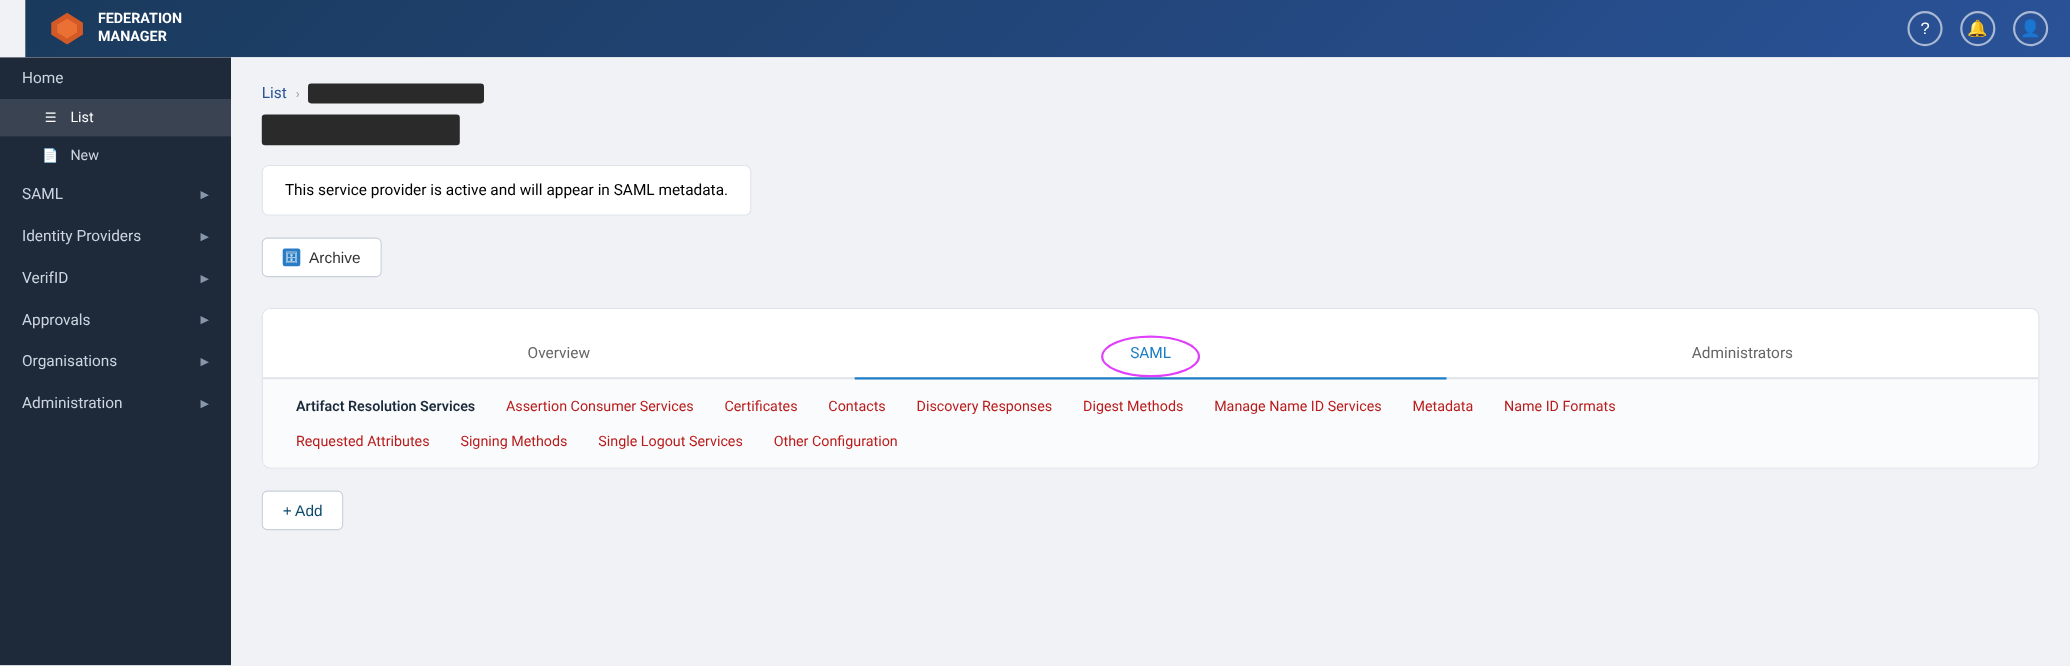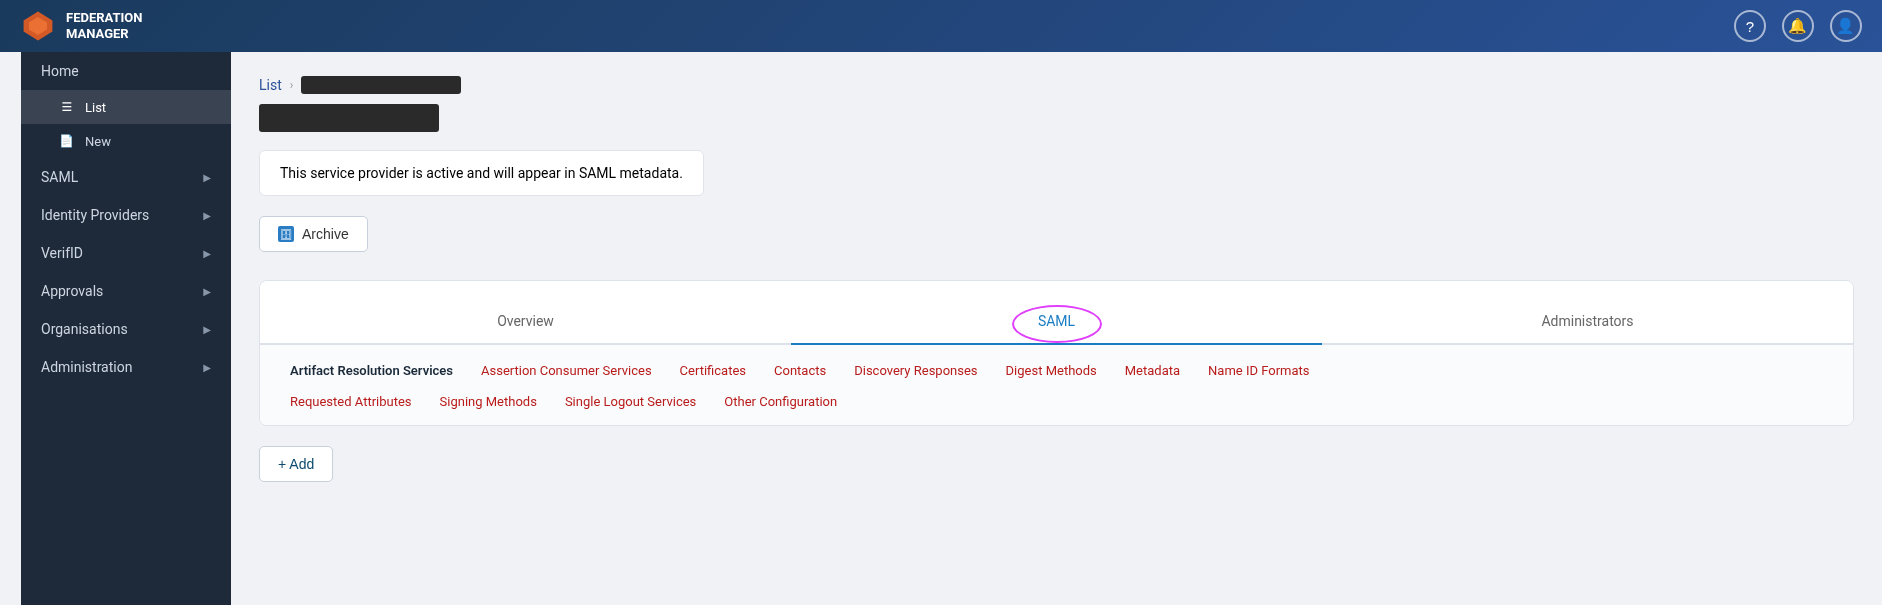--- a/index.html
+++ b/index.html
@@ -7,20 +7,21 @@
 
     
     .top-header {
       background: linear-gradient(135deg, #1a3a5c 0%, #2a5298 100%);
       height: 52px;
       display: flex;
       align-items: center;
       justify-content: space-between;
       padding: 0 20px;
       flex-shrink: 0;
+      margin-left: 23px;
     }
     .header-logo {
       display: flex;
       align-items: center;
       gap: 10px;
       color: white;
     }
     .logo-icon {
       width: 36px;
       height: 36px;
@@ -49,21 +50,20 @@
       align-items: center;
       justify-content: center;
       font-size: 15px;
     }
 
     
     .main-layout {
       display: flex;
       flex: 1;
       overflow: hidden;
-      padding-left: 21px;
     }
 
     
     .sidebar {
       width: 210px;
       background: #1e2a3a;
       color: #cdd5e0;
       flex-shrink: 0;
       overflow-y: auto;
     }
@@ -378,20 +378,23 @@
           <div class="sub-tab">
             <span>Contacts</span>
           </div>
           <div class="sub-tab">
             <span>Discovery Responses</span>
           </div>
           <div class="sub-tab">
             <span>Digest Methods</span>
           </div>
           <div class="sub-tab">
+            <span>Manage Name ID Services</span>
+          </div>
+          <div class="sub-tab">
             <span>Metadata</span>
           </div>
           <div class="sub-tab">
             <span>Name ID Formats</span>
           </div>
         </div>
         <div class="sub-tab-row">
           <div class="sub-tab">
             <span>Requested Attributes</span>
           </div>

